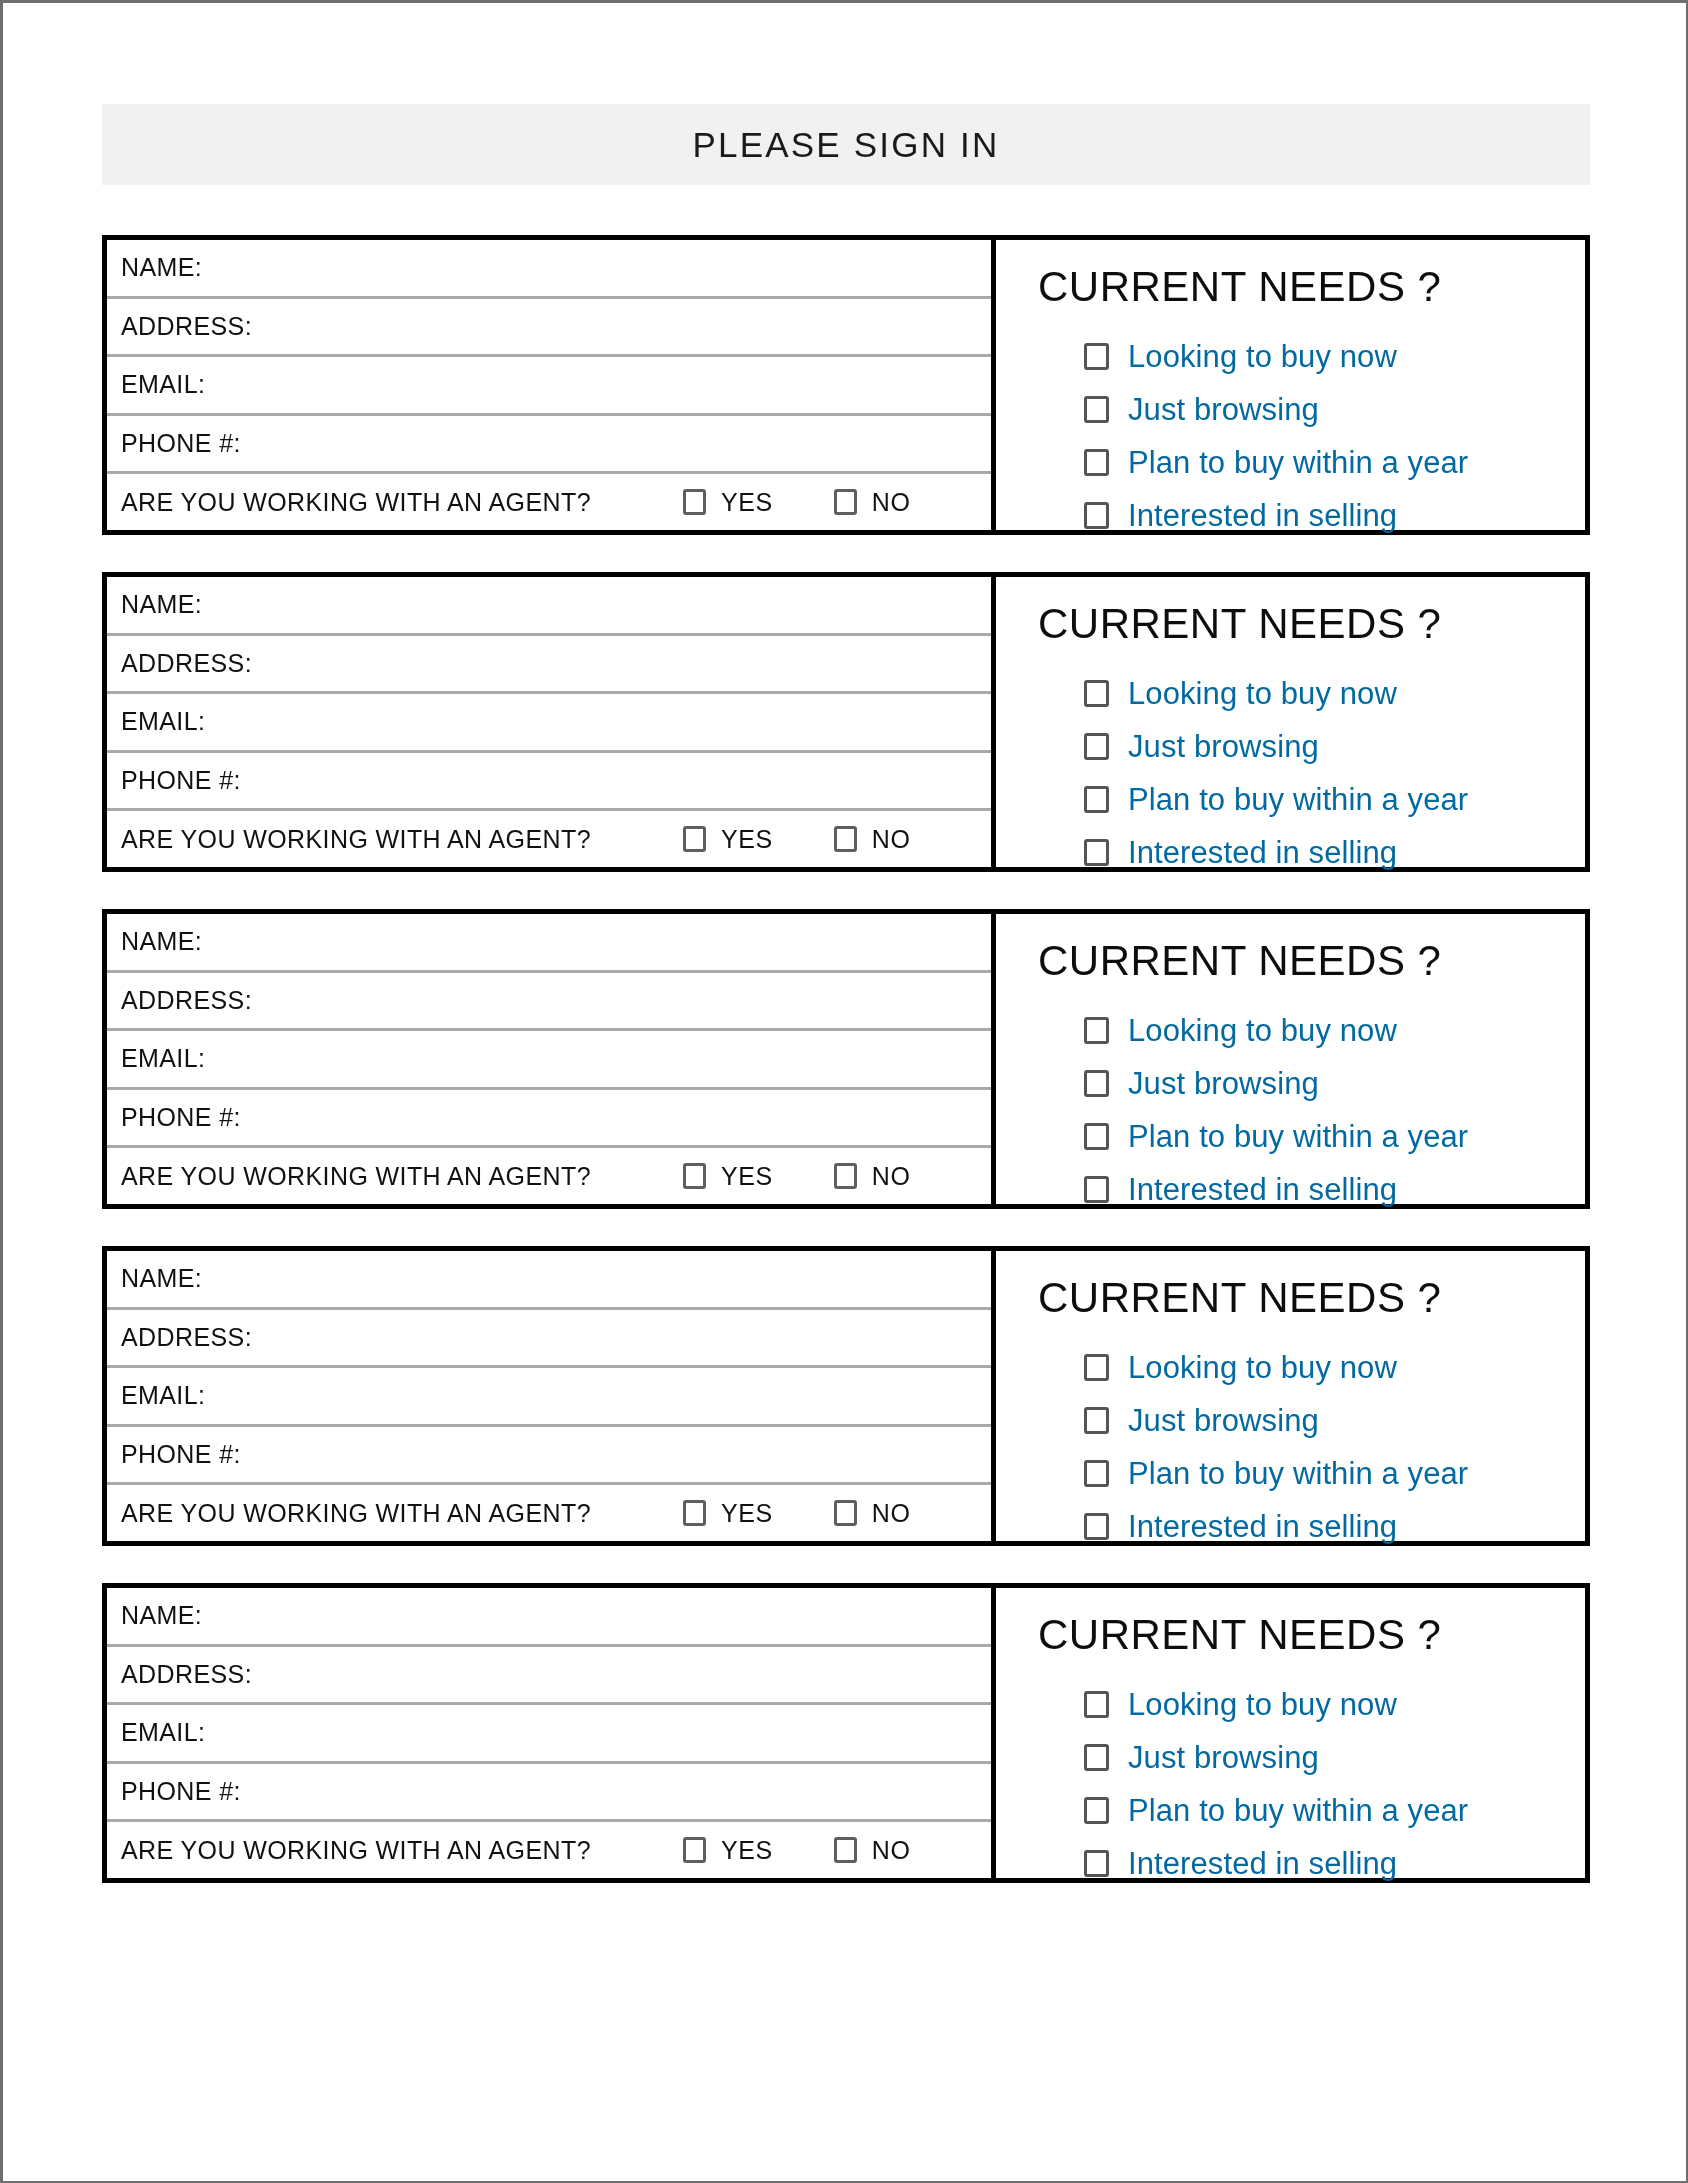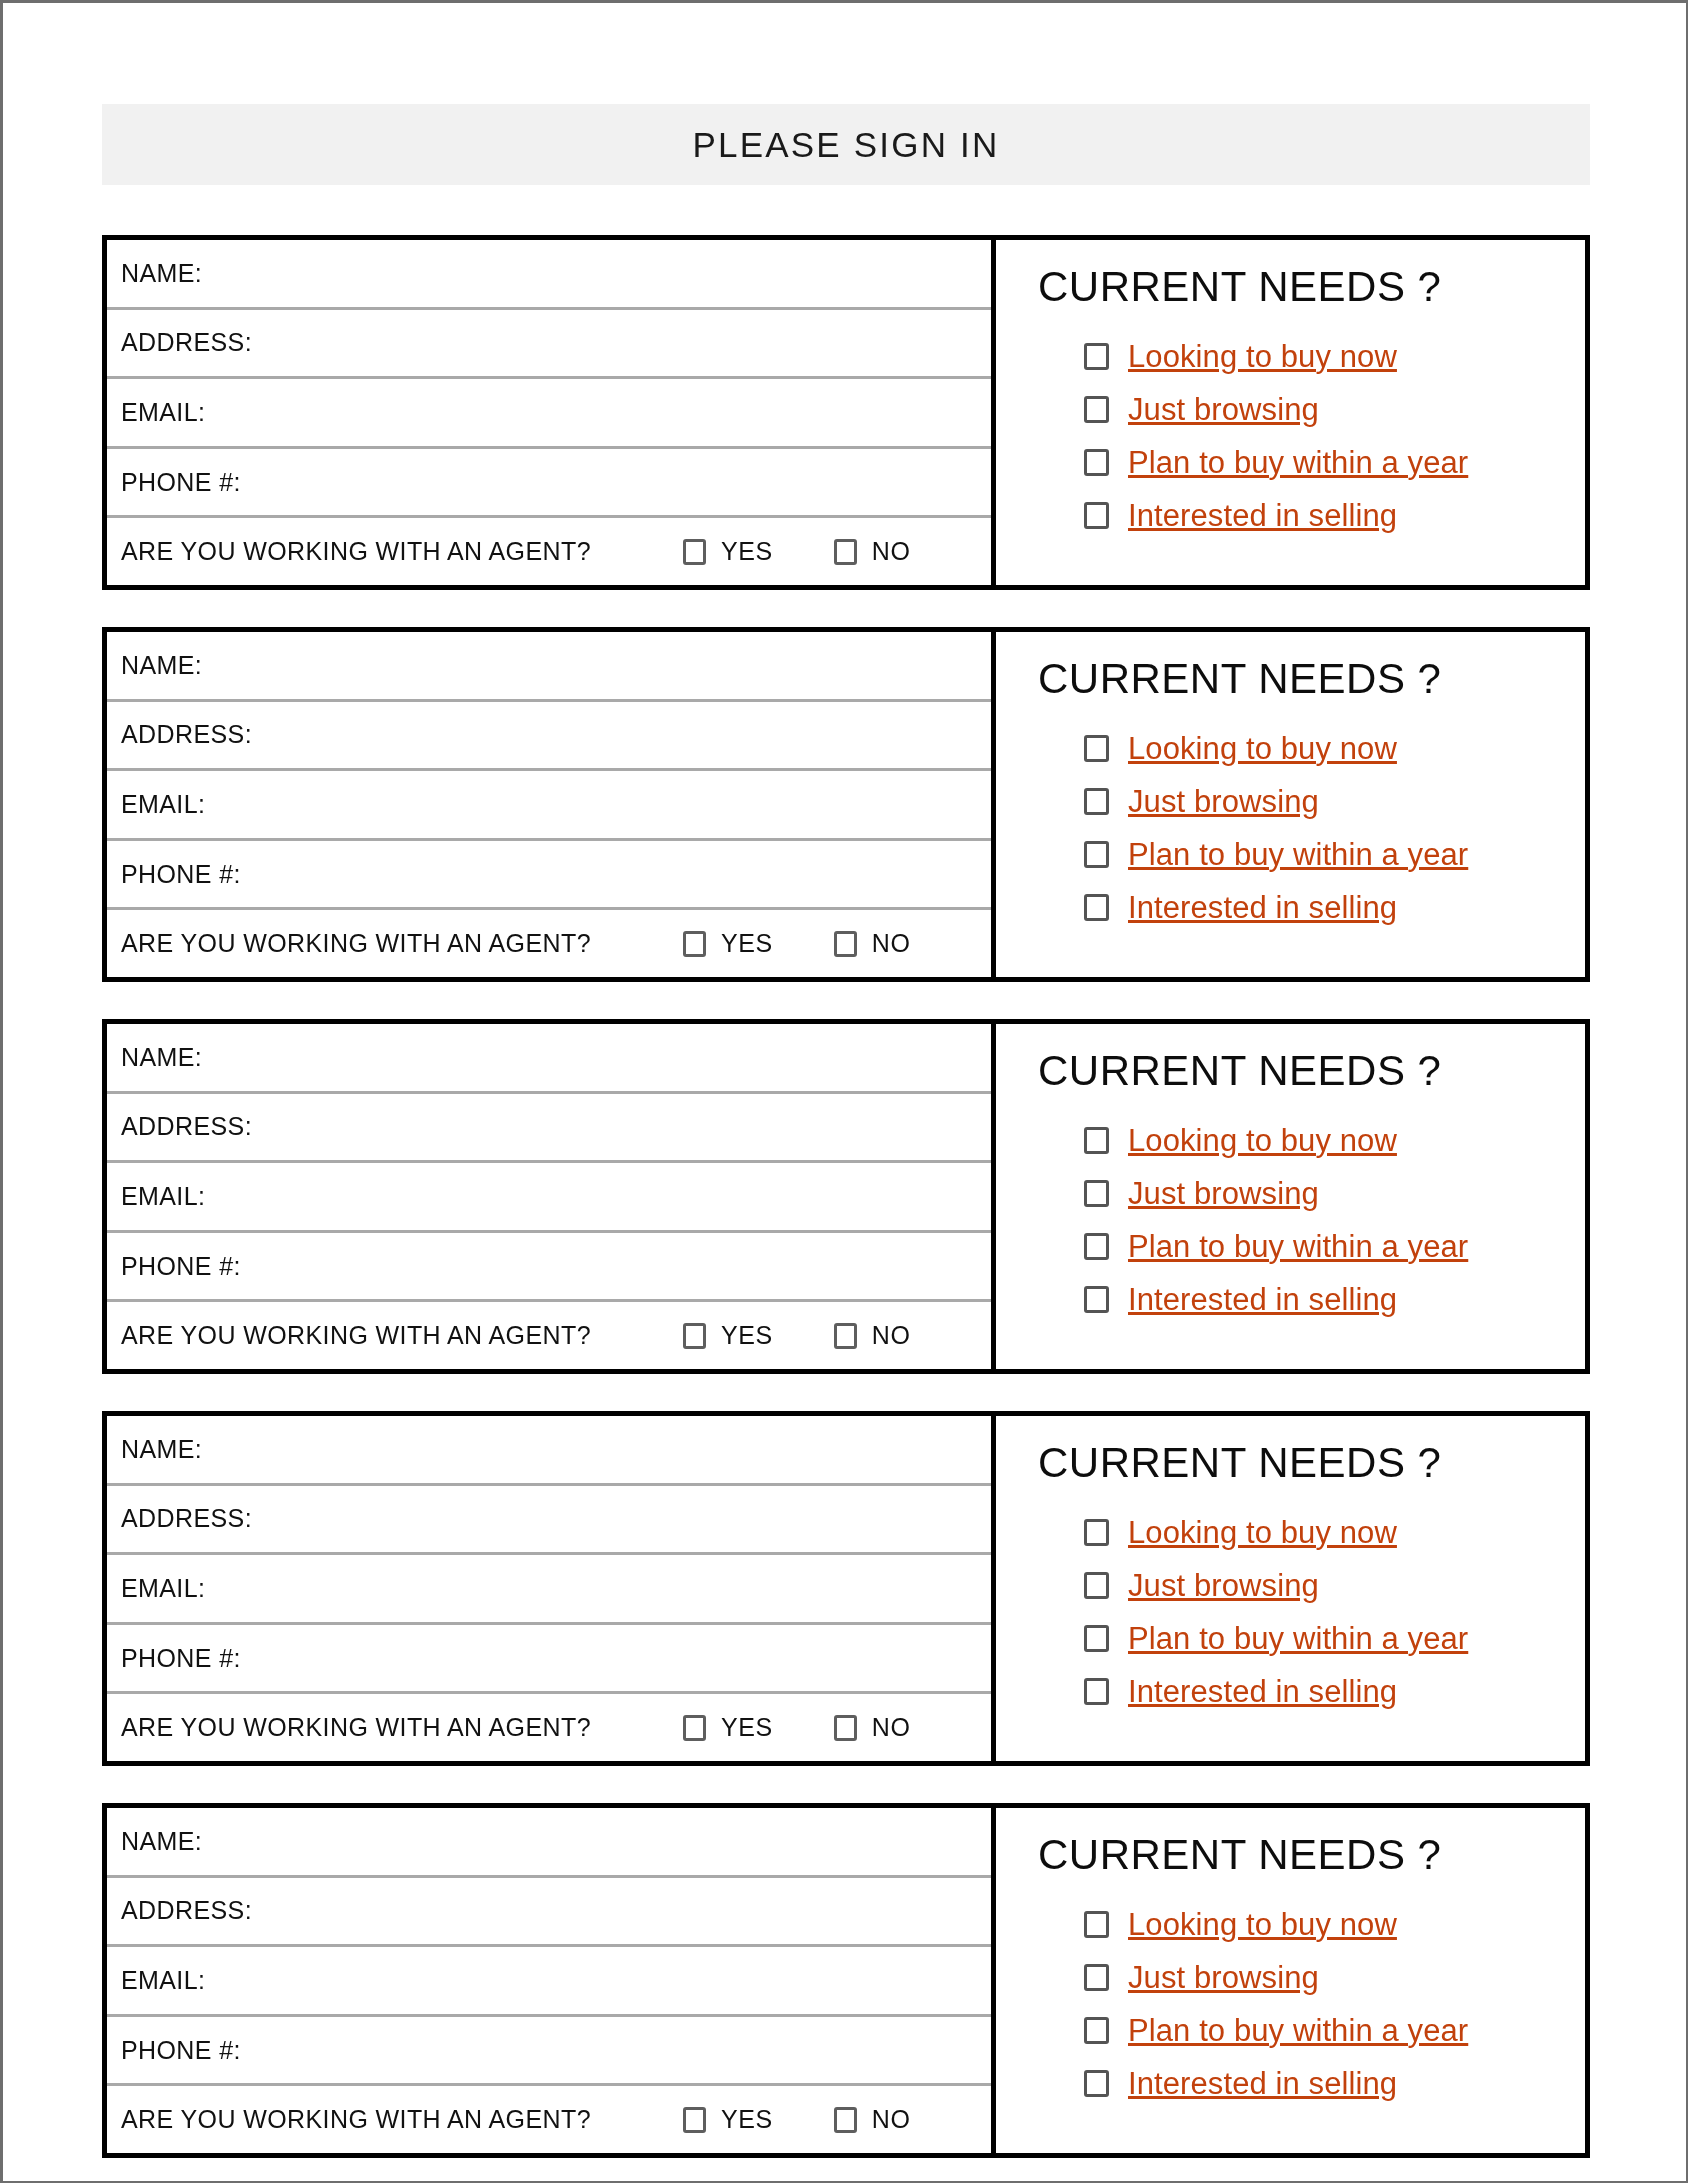--- a/index.html
+++ b/index.html
@@ -51,21 +51,21 @@
   }
 
   
   .blocks {
     margin-top: 50px;
   }
 
   .signin-block {
     box-sizing: border-box;
     width: 1488px;
-    height: 355px;
+    height: 300px;
     border: 5px solid #000000;
     background: #ffffff;
     display: flex;
     margin-bottom: 37px;
   }
   .signin-block:last-child { margin-bottom: 0; }
 
   
   .fields-panel {
     box-sizing: border-box;
@@ -172,24 +172,23 @@
     width: 25px;
     height: 27px;
     border: 3px solid #545454;
     border-radius: 3px;
     background: #ffffff;
     flex: 0 0 auto;
   }
   .needs-label {
     font-size: 31px;
     letter-spacing: 0.1px;
-    color: #c2410c;
+    color: #0369a1;
     margin-left: 19px;
     white-space: nowrap;
-    text-decoration: underline;
   }
 </style>
 </head>
 <body>
 
 <div class="page">
   <div class="page-inner">
 
     <div class="header-bar">
       <div class="header-title">PLEASE SIGN IN</div>

